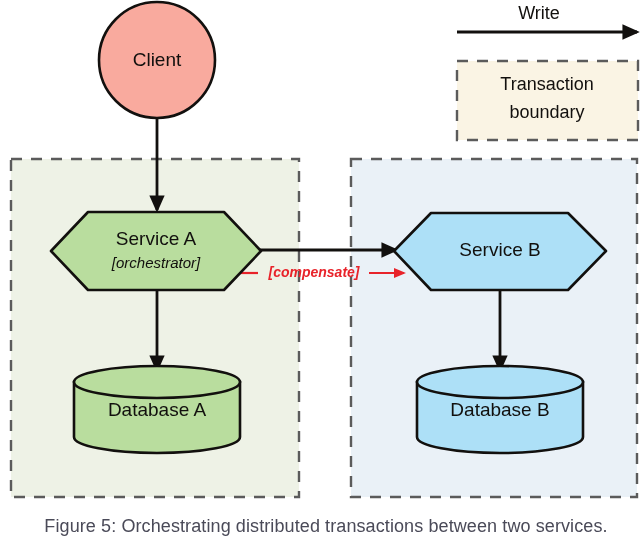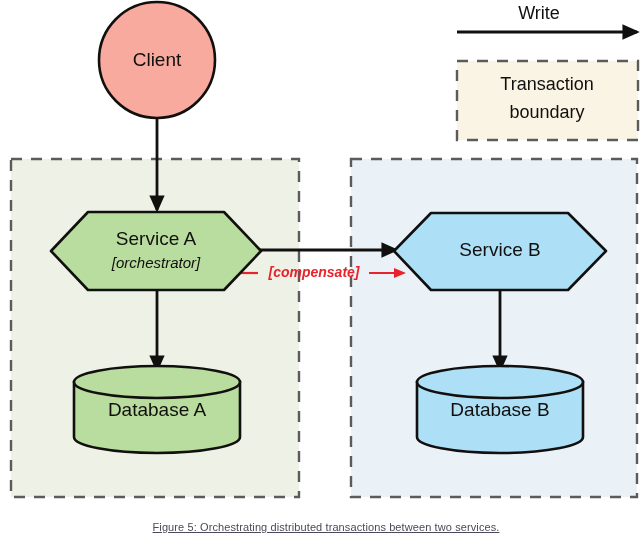--- a/index.html
+++ b/index.html
@@ -79,25 +79,24 @@
     top: 510px;
     width: 640px;
     height: 33px;
     background: #ffffff;
     display: flex;
     align-items: center;
     justify-content: center;
   }
   .caption-text {
     font-family: "Liberation Sans", sans-serif;
-    font-size: 11px;
+    font-size: 18px;
     color: #4a4a58;
     letter-spacing: 0.1px;
     white-space: nowrap;
-    text-decoration: underline;
   }
 </style>
 </head>
 <body>
 
 <div id="figure-root">
 
   <svg id="diagram" viewBox="0 0 640 510">
     <defs>
       <marker id="arrow-black" viewBox="0 0 10 10" refX="8.4" refY="5" markerWidth="6.2" markerHeight="6.2" orient="auto-start-reverse">

